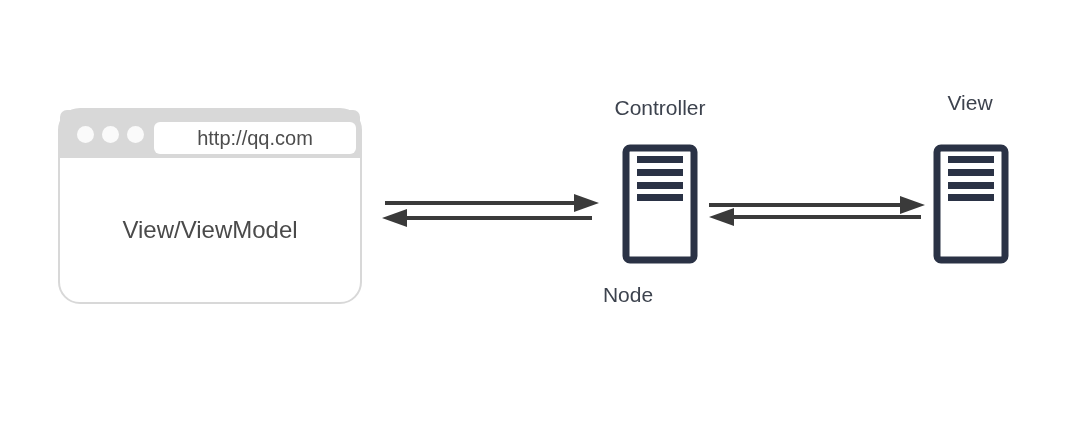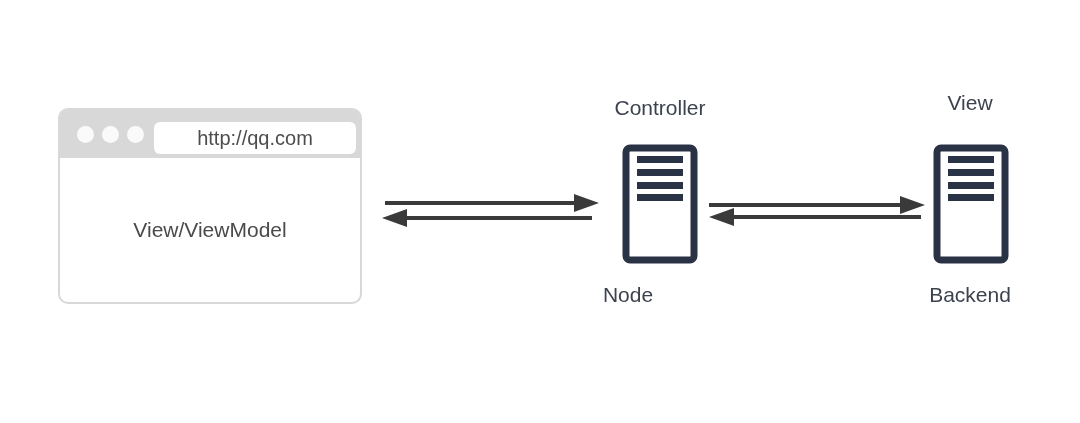--- a/index.html
+++ b/index.html
@@ -19,21 +19,21 @@
   
   .browser-window {
     position: absolute;
     left: 58px;
     top: 108px;
     width: 304px;
     height: 196px;
     box-sizing: border-box;
     background: #ffffff;
     border: 2px solid var(--browser-chrome, #d8d8d8);
-    border-radius: 10px;
+    border-radius: 22px;
   }
   .browser-header {
     position: absolute;
     left: 0; top: 0; right: 0;
     height: 48px;
     background: var(--browser-chrome, #d8d8d8);
     border-radius: 7px 7px 0 0;
     display: flex;
     align-items: center;
   }
@@ -63,21 +63,21 @@
     color: #4d4d4d;
     white-space: nowrap;
   }
   .browser-content {
     position: absolute;
     left: 0; right: 0;
     top: 48px; bottom: 0;
     display: flex;
     align-items: center;
     justify-content: center;
-    font-size: 21px;
+    font-size: 24px;
     color: #4a4a4a;
   }
 
   
   .server-svg {
     position: absolute;
     color: var(--server-stroke, #2a3245);
   }
   .server-node { left: 622px; top: 144px; }
   .server-backend { left: 933px; top: 144px; }
@@ -154,15 +154,14 @@
     <rect x="4" y="4" width="68" height="112" rx="4" fill="#ffffff" stroke="currentColor" stroke-width="7"></rect>
     <rect x="15" y="12" width="46" height="7" fill="currentColor"></rect>
     <rect x="15" y="25" width="46" height="7" fill="currentColor"></rect>
     <rect x="15" y="38" width="46" height="7" fill="currentColor"></rect>
     <rect x="15" y="50" width="46" height="7" fill="currentColor"></rect>
   </svg>
 
   <div class="diagram-label label-controller">Controller</div>
   <div class="diagram-label label-node">Node</div>
   <div class="diagram-label label-model">View</div>
-  <div class="diagram-label label-backend">Backend</div>
 
 </div>
 
 </body></html>

